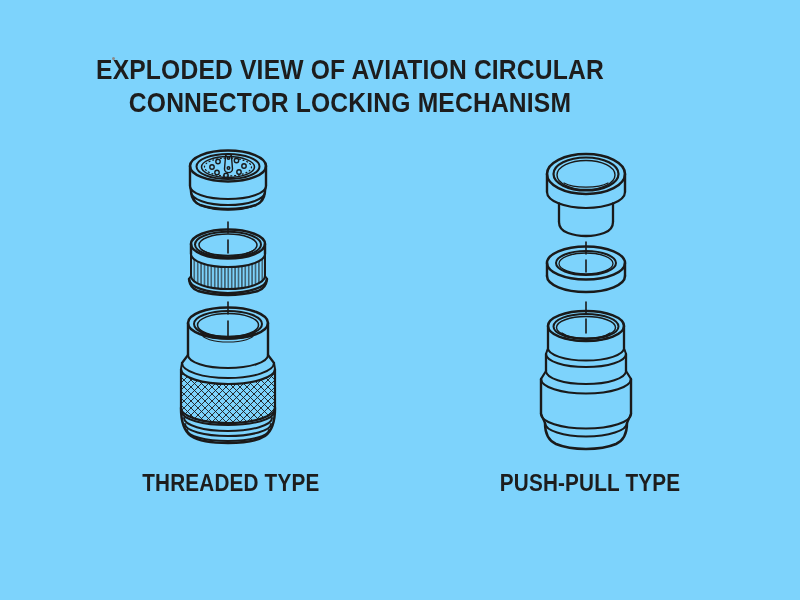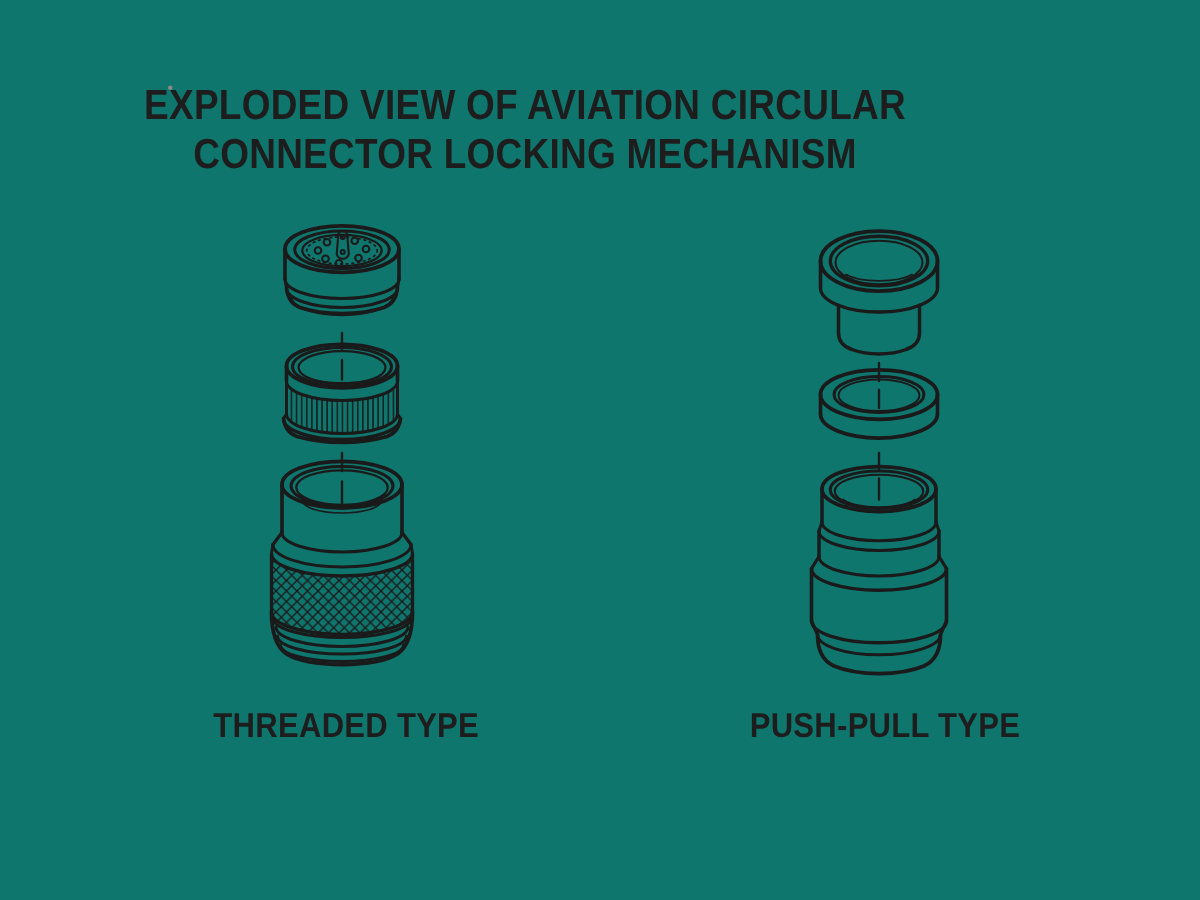--- a/index.html
+++ b/index.html
@@ -1,17 +1,17 @@
 <!DOCTYPE html>
 <html><head>
 <meta charset="utf-8">
 <style>
   html,body{margin:0;padding:0;background:#ffffff;}
   .canvas{
-    position:relative;width:800px;height:600px;background:#0f766e;overflow:hidden;
+    position:relative;width:800px;height:600px;background:#7dd3fc;overflow:hidden;
     font-family:"Liberation Sans", sans-serif;color:#1d1d1d;
   }
   .title{
     position:absolute;left:0;top:53px;width:700px;margin:0;
     text-align:center;font-size:28px;line-height:33px;font-weight:700;
     color:#1d1d1d;transform:scaleX(0.88);transform-origin:350px 0;
     letter-spacing:0.2px;
   }
   .title span{display:block;}
   .stray-dot{

